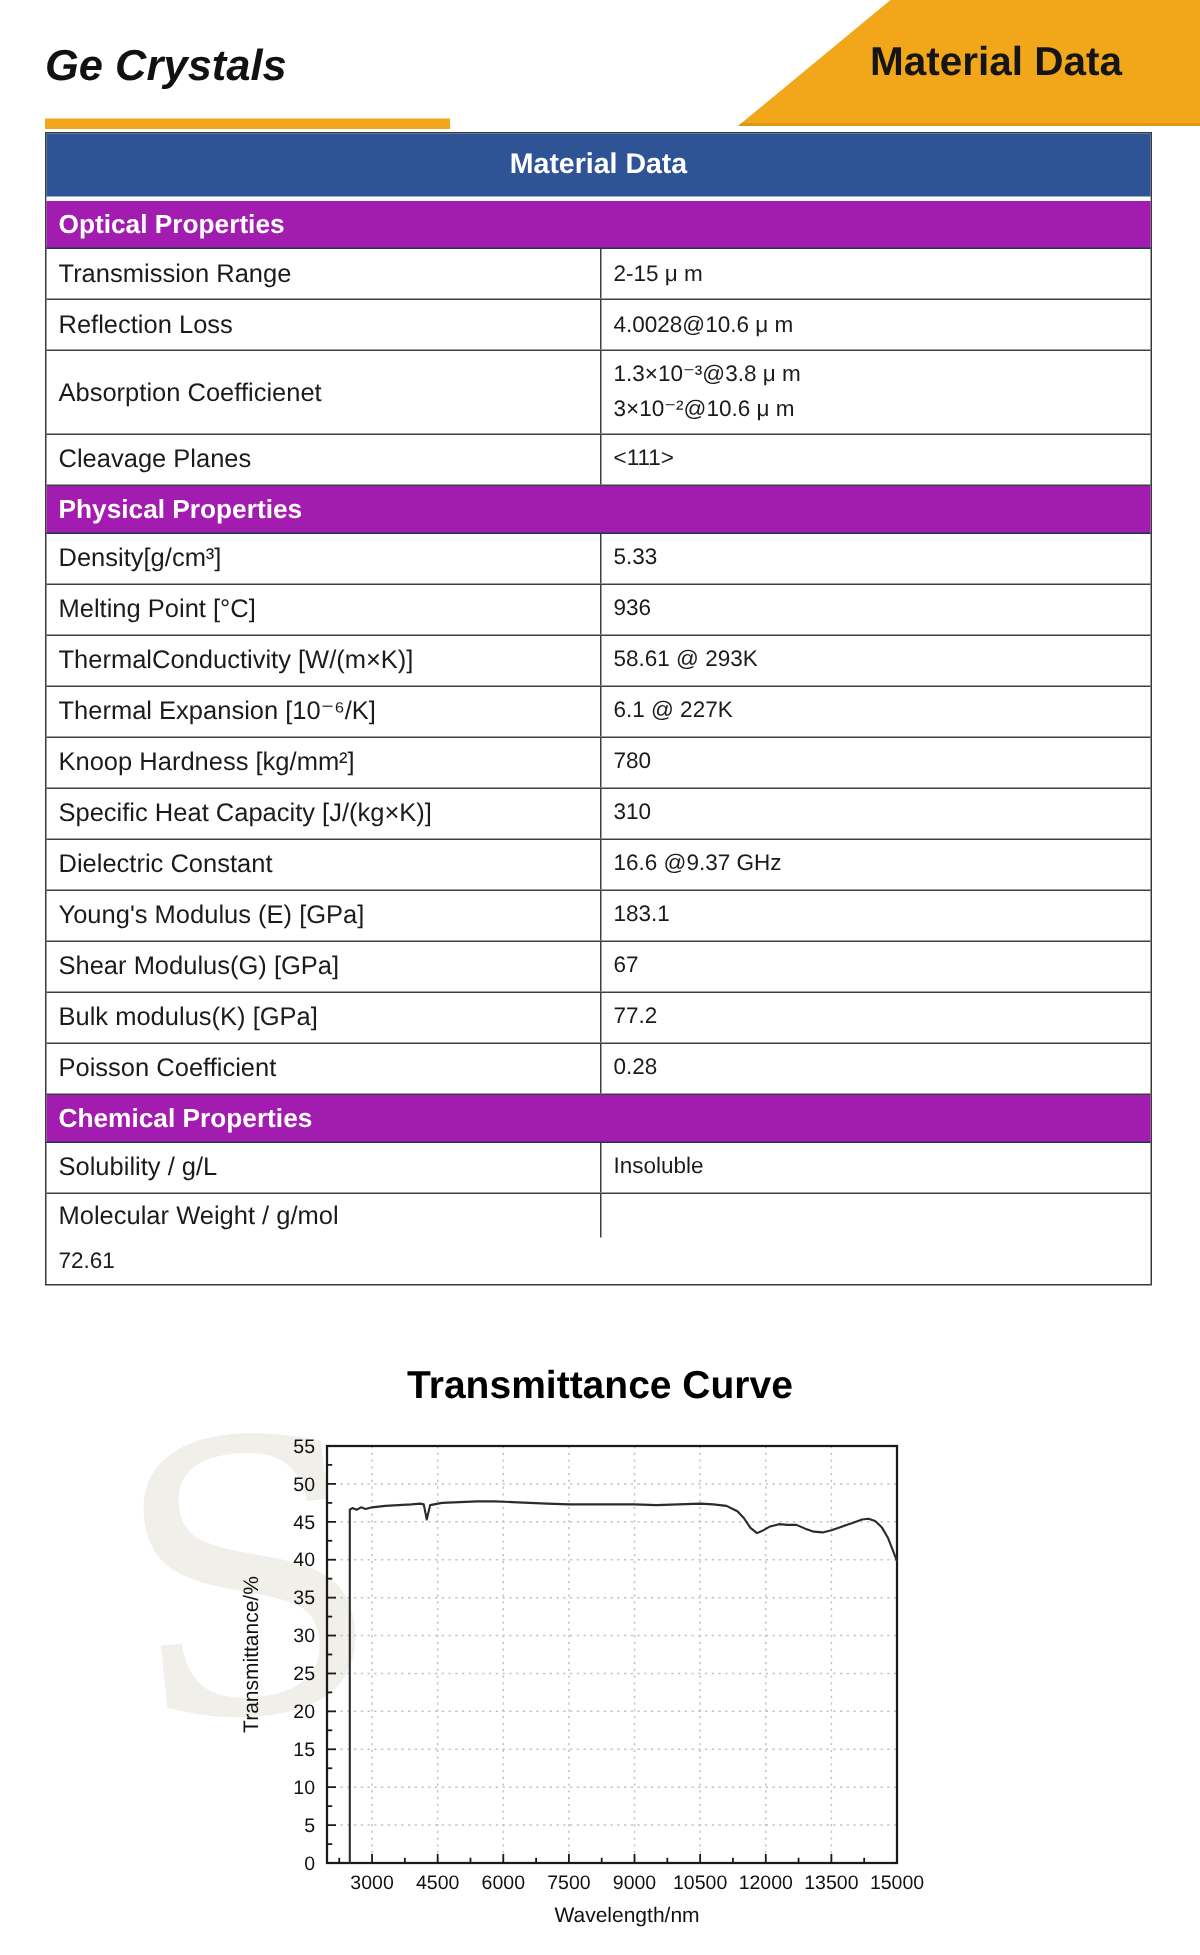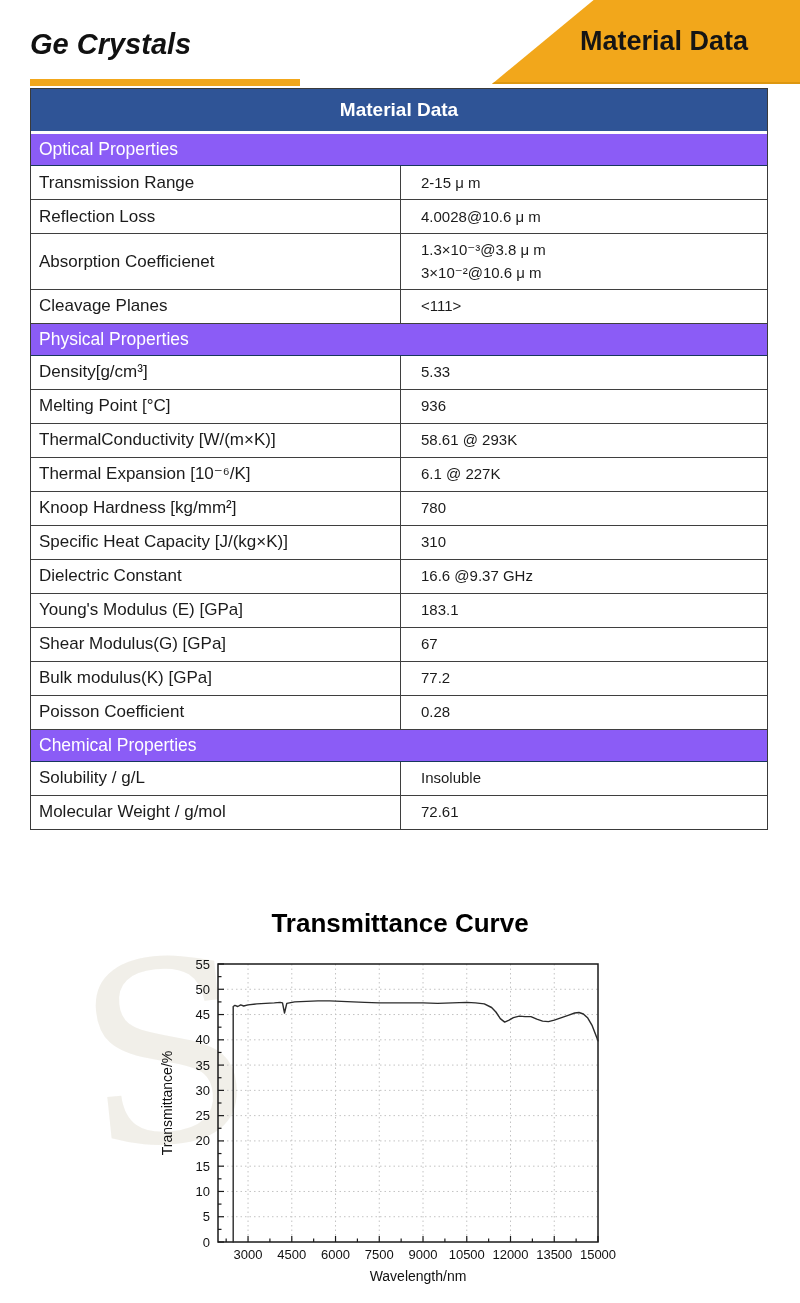--- a/index.html
+++ b/index.html
@@ -26,25 +26,25 @@
   
   .mtable{
     position:absolute;left:30px;top:88px;width:738px;background:#fff;
     border:1px solid #3a3a3a;box-sizing:border-box;
   }
   .thead{
     height:42px;background:#2F5496;color:#fff;font-weight:bold;font-size:19px;
     display:flex;align-items:center;justify-content:center;border-bottom:3px solid #fdfdfd;
   }
   .section-row{
-    height:31px;background:#8b5cf6;color:#fff;font-weight:normal;font-size:17.5px;
+    height:31px;background:#a21caf;color:#fff;font-weight:bold;font-size:17.5px;
     display:flex;align-items:center;padding-left:8px;border-bottom:1px solid #17375E;
   }
-  .prop-row{display:flex;border-bottom:1px solid #3f3f3f;min-height:33px;gap:12px;}
-  .prop-row:last-child{border-bottom:none;}
+  .prop-row{display:flex;border-bottom:1px solid #3f3f3f;min-height:33px;}
+  .prop-row:last-child{border-bottom:none;flex-direction:column;}
   .cell-label{
     width:370px;box-sizing:border-box;padding:4px 8px;display:flex;align-items:center;
     font-size:17px;border-right:1px solid #3f3f3f;line-height:1.25;
   }
   .cell-value{
     flex:1;padding:4px 8px;display:flex;align-items:center;font-size:15px;
     white-space:pre-line;line-height:1.55;
   }
   
   .chart-title{

